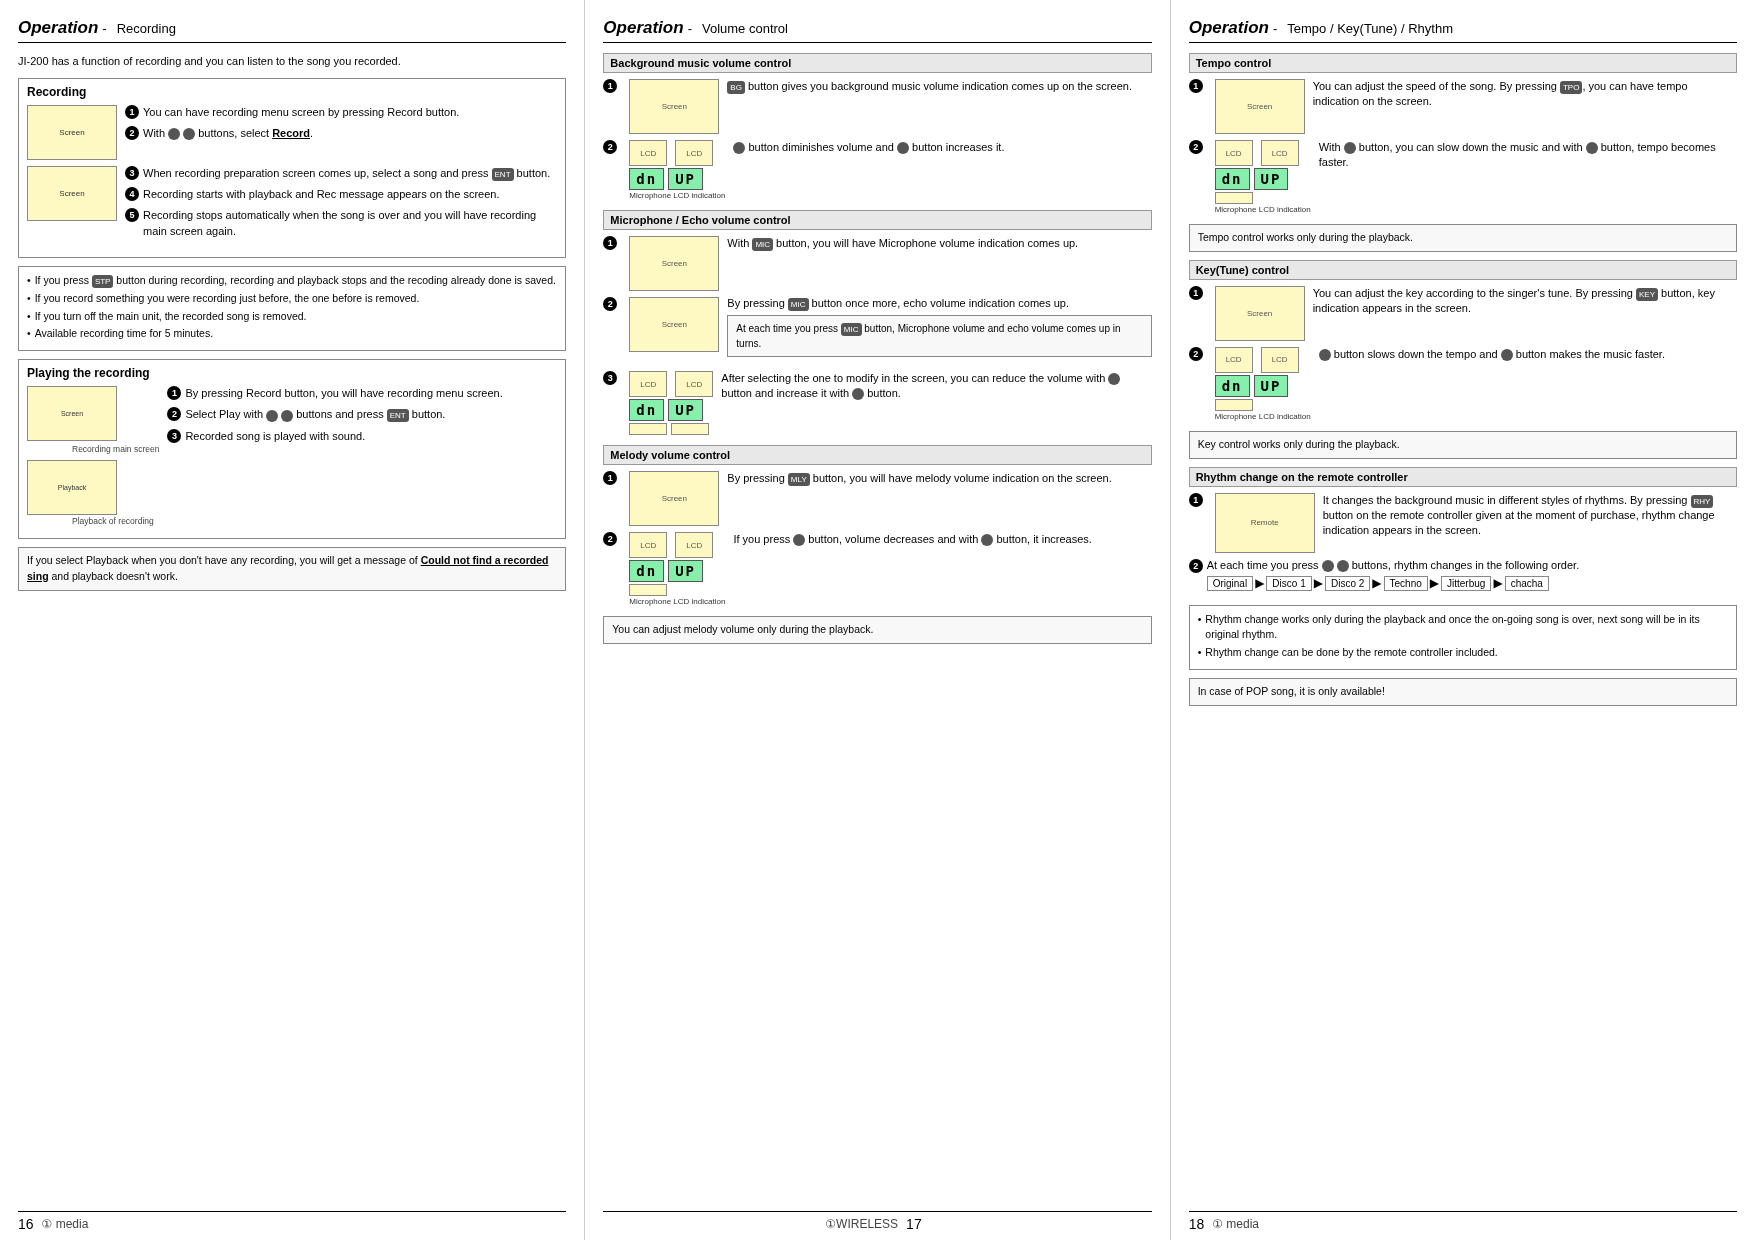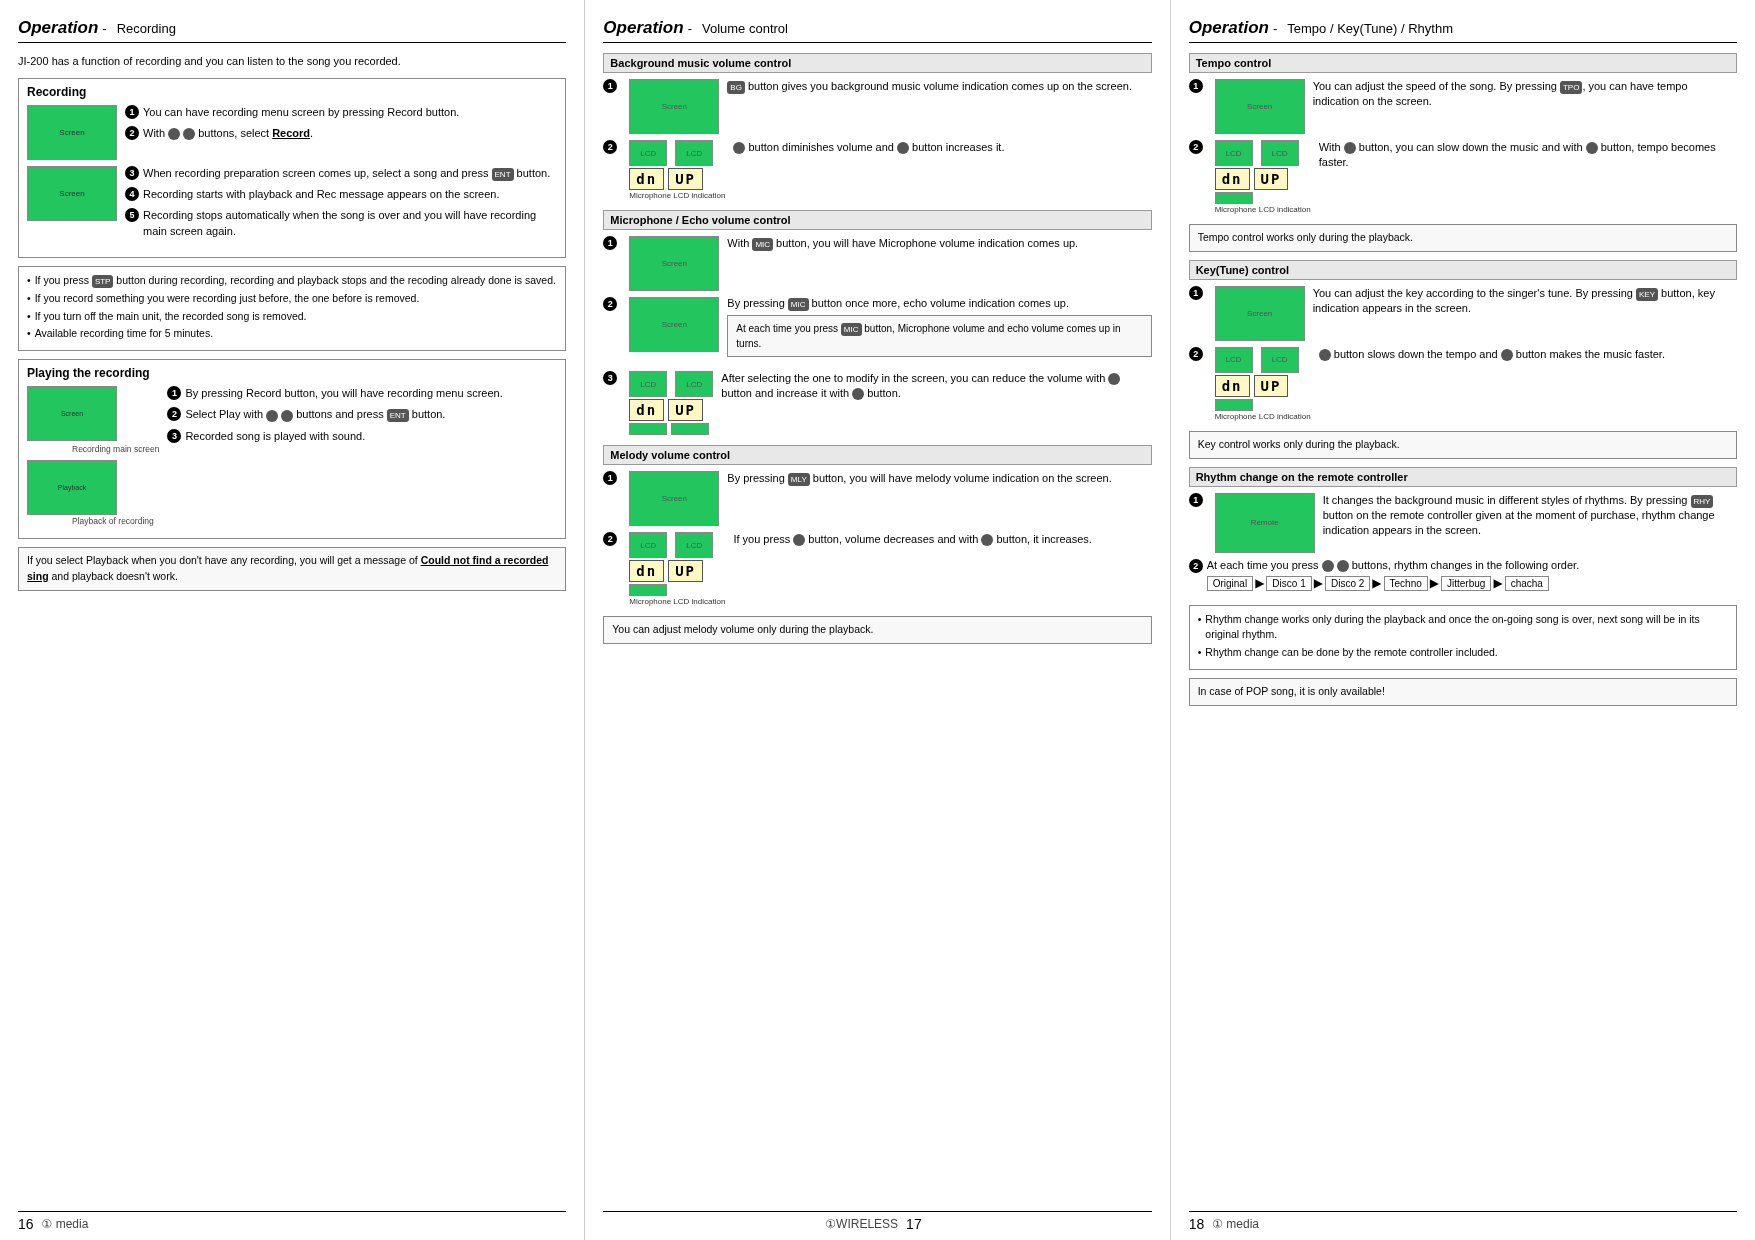--- a/index.html
+++ b/index.html
@@ -72,36 +72,36 @@
       line-height: 14px;
       font-size: 9px;
       font-weight: bold;
       margin-right: 4px;
       flex-shrink: 0;
     }
     .step-text { flex: 1; line-height: 1.4; }
 
     
     .img-placeholder {
-      background: #22c55e;
+      background: #fef9c3;
       border: 1px solid #888;
       display: flex;
       align-items: center;
       justify-content: center;
       font-size: 9px;
       color: #555;
       flex-shrink: 0;
     }
     .img-sm { width: 90px; height: 55px; }
     .img-md { width: 100px; height: 60px; }
 
     
     .lcd-display {
       border: 1px solid #555;
-      background: #fef9c3;
+      background: #86efac;
       display: inline-flex;
       align-items: center;
       justify-content: center;
       padding: 4px 8px;
       font-family: monospace;
       font-size: 18px;
       font-weight: bold;
       letter-spacing: 2px;
     }
     .lcd-label {

